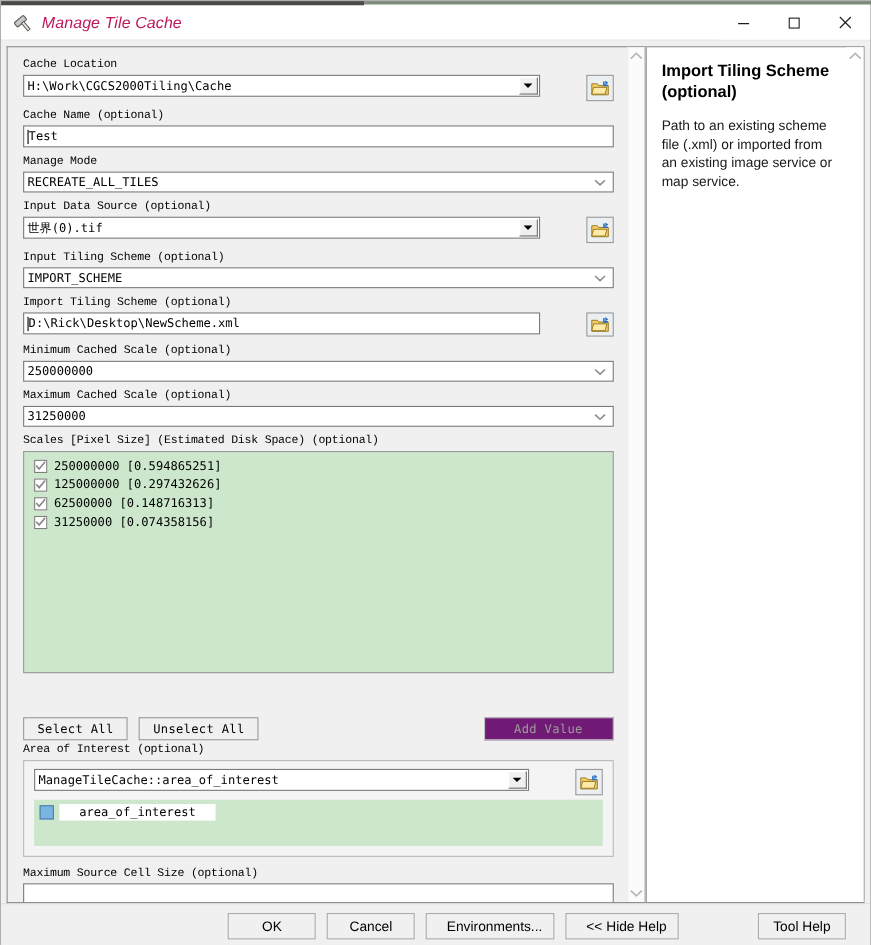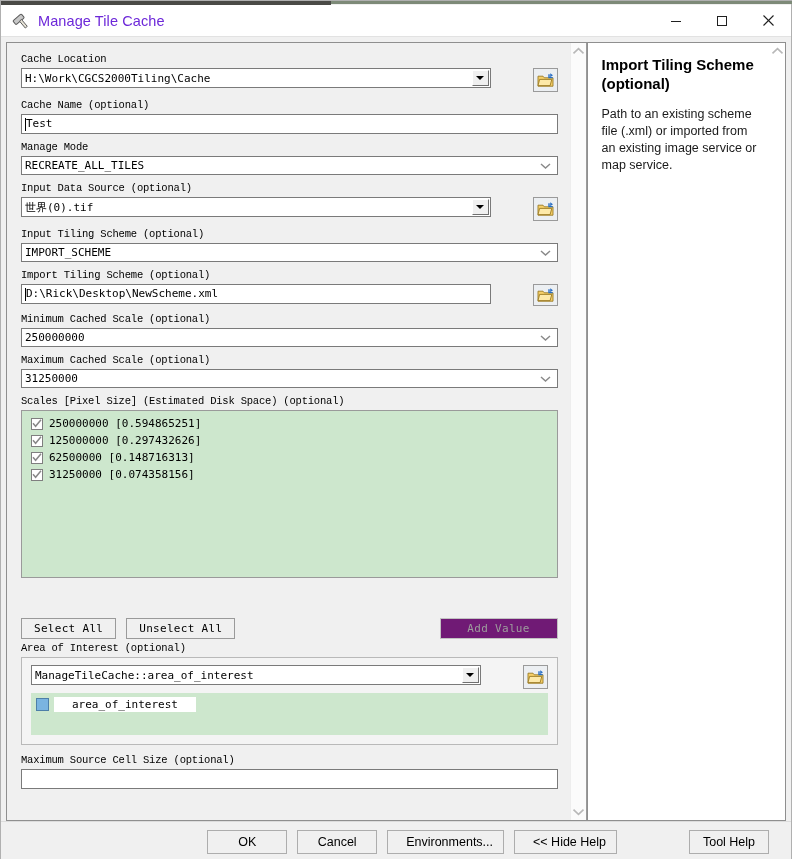--- a/index.html
+++ b/index.html
@@ -36,24 +36,25 @@
     position: relative;
     border-bottom: 1px solid #e2e2e2;
     margin-top: 4px;
   }
   .title-icon {
     width: 30px; height: 22px;
     margin-left: 6px;
     display: flex; align-items: center; justify-content: center;
   }
   .title-text {
-    font-size: 14.5px; color: #6d28d9;
+    font-size: 14.5px; color: #be185d;
     font-family: "Liberation Sans", sans-serif;
     margin-left: 1px;
     letter-spacing: .1px;
+    font-style: italic;
   }
   .win-buttons { position: absolute; right: 0; top: 0; height: 31px; display: flex; }
   .win-btn {
     width: 46px; height: 31px;
     display: flex; align-items: center; justify-content: center;
     background: #ffffff;
   }
   .win-btn svg { display: block; }
 
   
@@ -172,21 +173,21 @@
     border: 1px solid #9a9a9a;
     display: flex; align-items: center; justify-content: center;
     flex: 0 0 auto;
   }
   .browse-btn.small { height: 22px; }
 
   
   .listbox {
     border: 1px solid #9a9a9a;
     background: #cde7cd;
-    height: 168px;
+    height: 202px;
     padding: 4px 4px 0 4px;
     overflow: hidden;
   }
   .list-item {
     display: flex; align-items: center;
     height: 17px;
     font-family: "DejaVu Sans Mono", monospace;
     font-size: 11px; color: #000;
     padding-left: 5px;
   }

